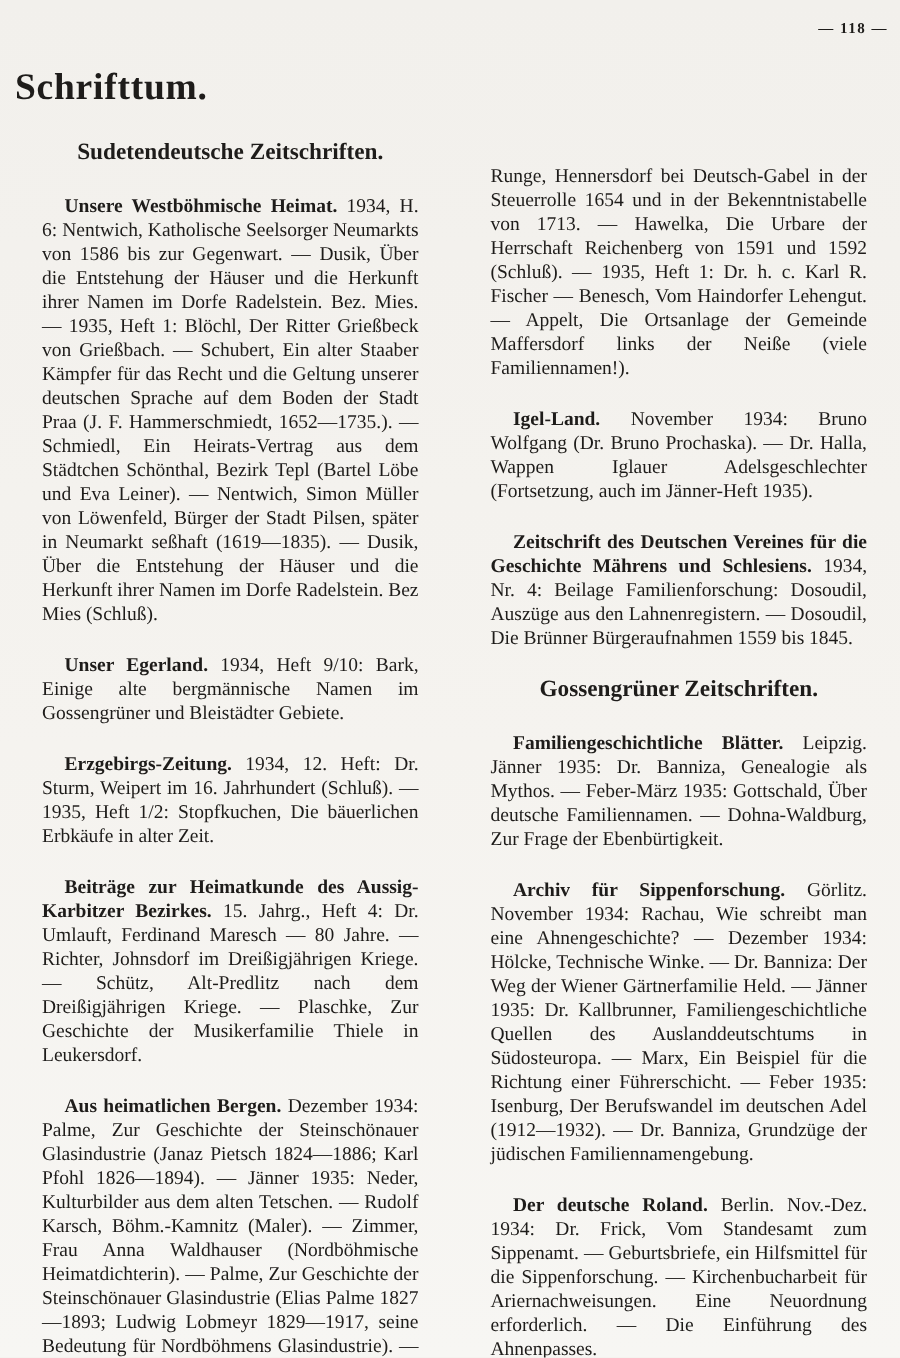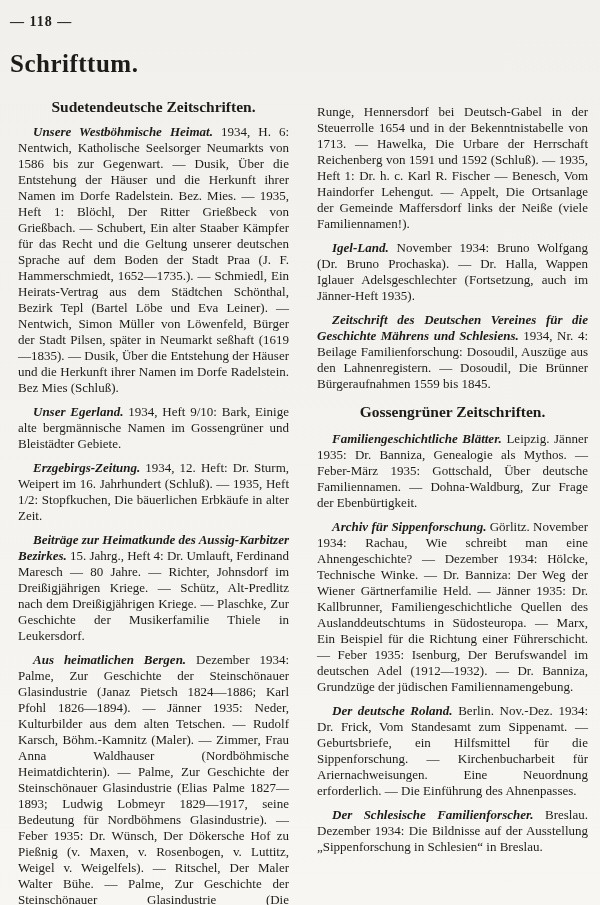--- a/index.html
+++ b/index.html
@@ -10,22 +10,22 @@
     color: #1e1c1a;
     overflow: hidden;
   }
   .page {
     box-sizing: border-box;
     width: 600px; height: 905px;
     padding: 14px 8px 0 10px;
     background: linear-gradient(180deg, #f2f0ec 0%, #f5f3ef 55%, #f7f6f3 100%);
   }
   .page-number {
-    text-align: left;
-    font-size: 14px;
+    text-align: right;
+    font-size: 10px;
     font-weight: bold;
     letter-spacing: 1px;
     margin: 0 0 20px 0;
   }
   .page-title {
     text-align: left;
     font-size: 25px;
     font-weight: bold;
     letter-spacing: 0.5px;
     margin: 0 0 18px 0;
@@ -41,28 +41,28 @@
   .col-heading {
     text-align: center;
     font-size: 15.5px;
     font-weight: bold;
     margin: 2px 0 0 0;
   }
   .col-heading.mid {
     margin: 11px 0 10px 0;
   }
   .entry {
-    margin: 8px;
+    margin: 18px;
     font-size: 13px;
     line-height: 16px;
     text-align: justify;
     text-indent: 15px;
   }
   .entry.no-indent { text-indent: 0; }
-  .lead { font-weight: bold; font-style: italic; }
+  .lead { font-weight: bold; }
 </style>
 </head>
 <body>
 
 <div class="page">
   <div class="page-number">— 118 —</div>
   <div class="page-title">Schrifttum.</div>
 
   <div class="columns">
 

